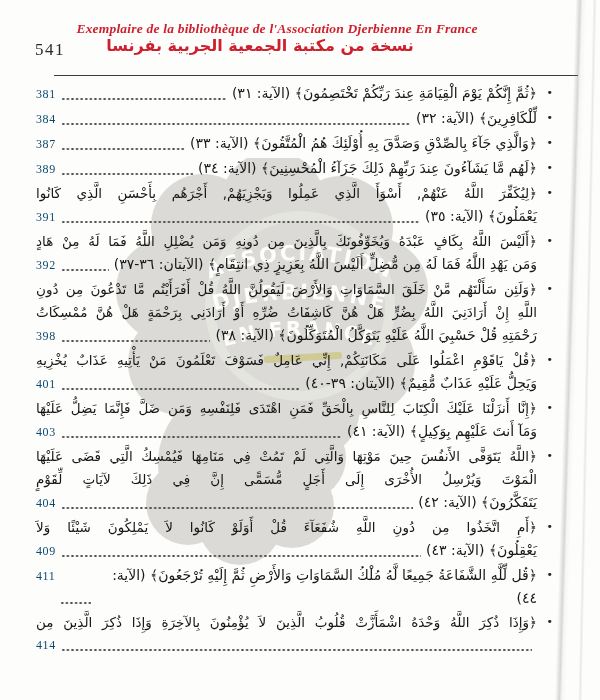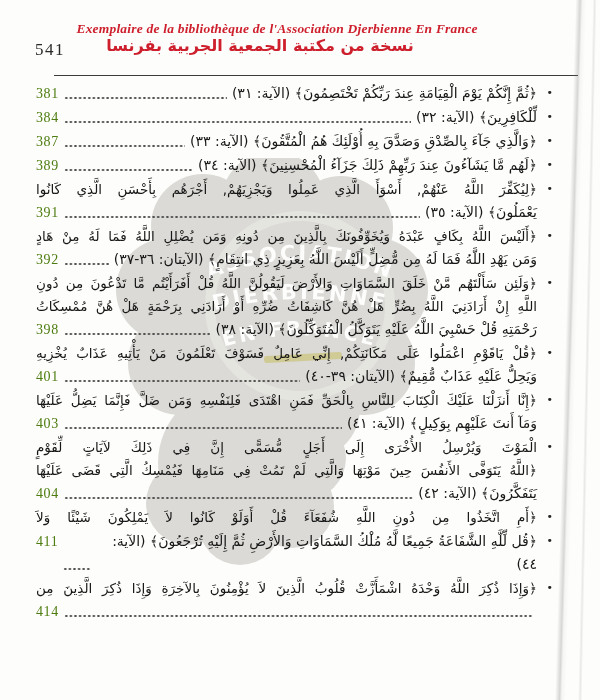--- a/index.html
+++ b/index.html
@@ -41,22 +41,22 @@
   }
   .vline{
     direction:rtl; unicode-bidi:plaintext;
     text-align:justify; text-align-last:justify;
     font-size:13.5px; line-height:23px; color:#171717;
   }
   .lastline{
     display:flex; align-items:baseline; direction:ltr; line-height:23px;
   }
   .lp{
-    flex:none; font-family:"Liberation Serif", serif; font-size:14px;
-    letter-spacing:.6px; color:#4d7c0f;
+    flex:none; font-family:"Liberation Serif", serif; font-size:12px;
+    letter-spacing:.6px; color:#0c4a6e;
   }
   .dots{
     flex:1 1 auto; height:4px; margin:0 5px 5px 5px; align-self:flex-end;
     background-image:radial-gradient(circle, #4c4c4c 0.95px, transparent 1.25px);
     background-size:4.6px 4px; background-position:left center; background-repeat:repeat-x;
   }
   .ltext{
     flex:none; direction:rtl; font-size:14px; color:#171717; max-width:88%;
   }
   
@@ -223,35 +223,40 @@
     <div class="lastline">
       <span class="lp">403</span>
       <span class="dots"></span>
       <span class="ltext">وَمَآ أَنتَ عَلَيْهِم بِوَكِيلٍ﴾ (الآية: ٤١)</span>
     </div>
   </div>
 
   <div class="entry">
     <span class="bullet">•</span>
     <div>
+          <div class="vline" dir="rtl">﴿اللَّهُ يَتَوَفَّى الأَنفُسَ حِينَ مَوْتِهَا وَالَّتِي لَمْ تَمُتْ فِي مَنَامِهَا فَيُمْسِكُ الَّتِي قَضَى عَلَيْهَا</div>
           <div class="vline" dir="rtl">الْمَوْتَ وَيُرْسِلُ الأُخْرَى إِلَى أَجَلٍ مُّسَمًّى إِنَّ فِي ذَلِكَ لآيَاتٍ لِّقَوْمٍ</div>
-          <div class="vline" dir="rtl">﴿اللَّهُ يَتَوَفَّى الأَنفُسَ حِينَ مَوْتِهَا وَالَّتِي لَمْ تَمُتْ فِي مَنَامِهَا فَيُمْسِكُ الَّتِي قَضَى عَلَيْهَا</div>
         </div>
     <div class="lastline">
       <span class="lp">404</span>
       <span class="dots"></span>
       <span class="ltext">يَتَفَكَّرُونَ﴾ (الآية: ٤٢)</span>
     </div>
   </div>
 
   <div class="entry">
     <span class="bullet">•</span>
     <div>
           <div class="vline" dir="rtl">﴿أَمِ اتَّخَذُوا مِن دُونِ اللَّهِ شُفَعَآءَ قُلْ أَوَلَوْ كَانُوا لاَ يَمْلِكُونَ شَيْئًا وَلاَ</div>
         </div>
+    <div class="lastline">
+      <span class="lp">409</span>
+      <span class="dots"></span>
+      <span class="ltext">يَعْقِلُونَ﴾ (الآية: ٤٣)</span>
+    </div>
   </div>
 
   <div class="entry">
     <span class="bullet">•</span>
     <div></div>
     <div class="lastline">
       <span class="lp">411</span>
       <span class="dots"></span>
       <span class="ltext">﴿قُل لِّلَّهِ الشَّفَاعَةُ جَمِيعًا لَّهُ مُلْكُ السَّمَاوَاتِ وَالأَرْضِ ثُمَّ إِلَيْهِ تُرْجَعُونَ﴾ (الآية: ٤٤)</span>
     </div>

